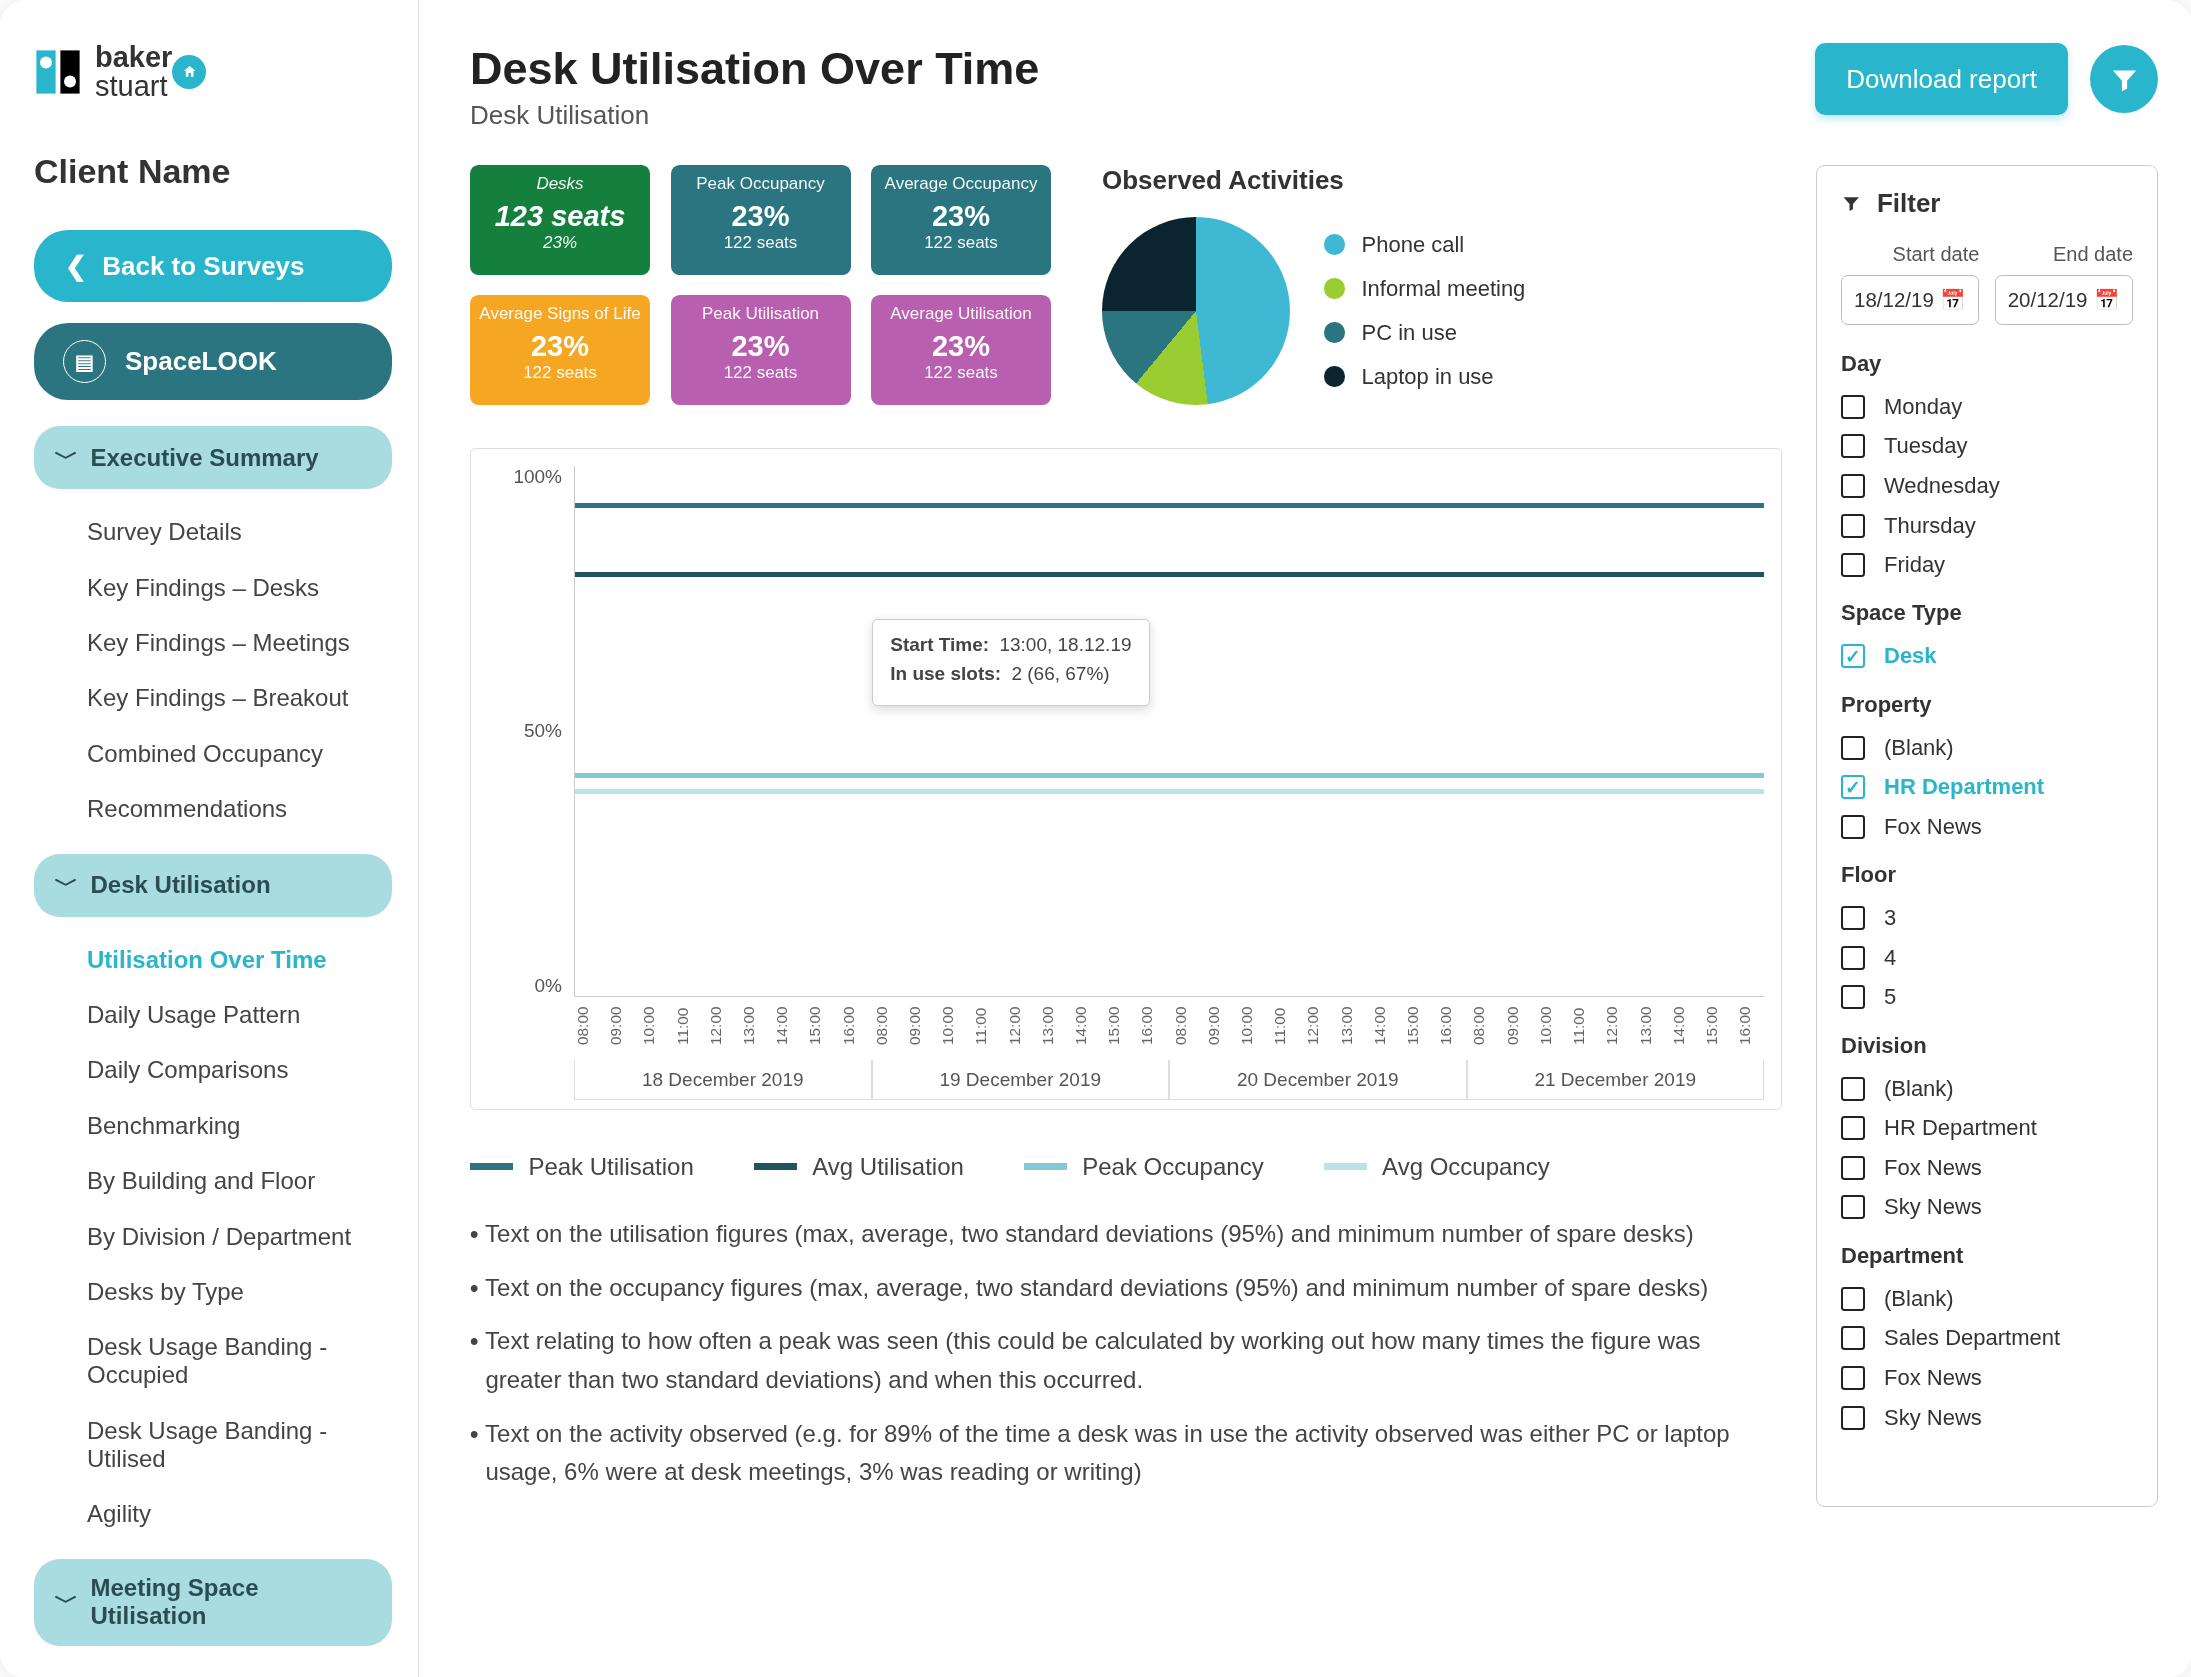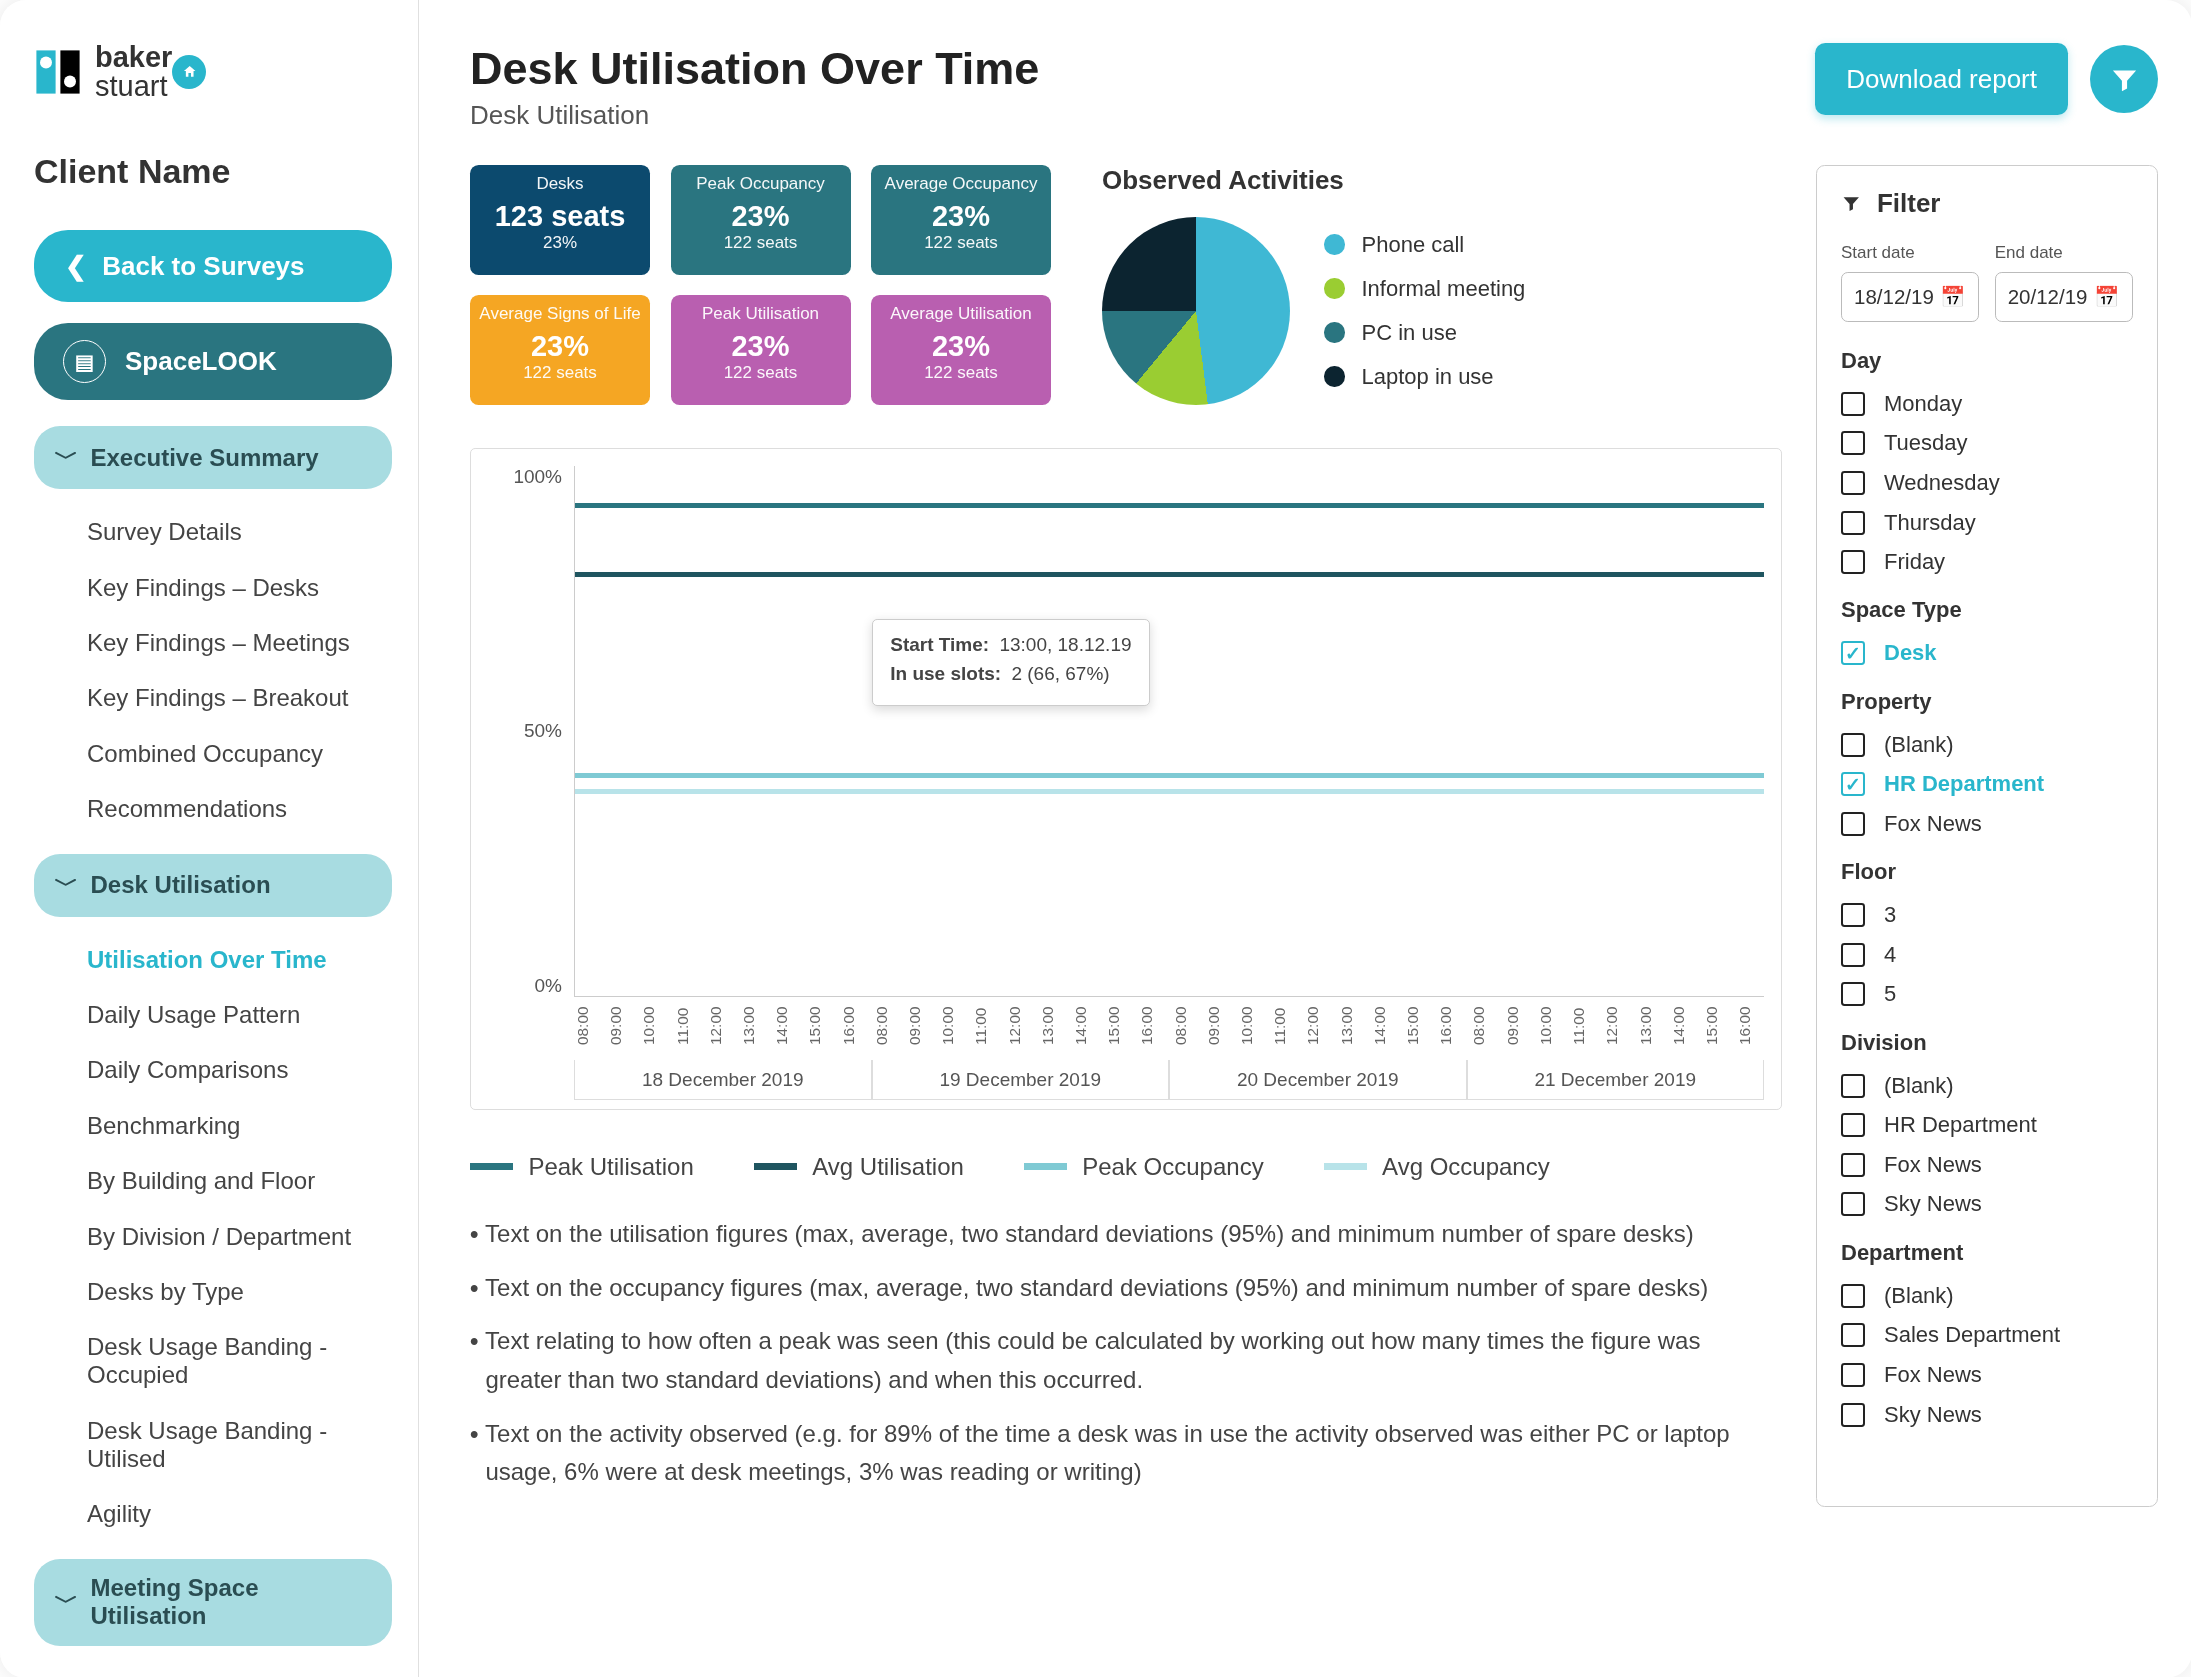--- a/index.html
+++ b/index.html
@@ -70,21 +70,21 @@
 .leg-line { width: 43px; height: 6.8px; }
 
 .bullets { font-size: 24px; color: #444; line-height: 1.6; }
 .bullets p { margin-bottom: 15.4px; text-indent: -15.4px; padding-left: 15.4px; }
 .bullets p::before { content: "• "; font-weight: bold; }
 
 .filter-panel { width: 342px; border: 0.9px solid #ccc; border-radius: 8.6px; padding: 22px 24px; }
 .filter-title { display: flex; align-items: center; gap: 15.4px; font-size: 26px; font-weight: 600; margin-bottom: 24px; }
 .date-row { display: flex; gap: 15.4px; margin-bottom: 26px; }
 .date-col { flex: 1; }
-.date-label { font-size: 17px; color: #555; margin-bottom: 8.6px; }
+.date-label { font-size: 20px; color: #555; margin-bottom: 8.6px; text-align: right; }
 .date-input { display: flex; align-items: center; justify-content: space-between; border: 0.9px solid #bbb; border-radius: 6.8px; padding: 12px 12px; font-size: 20.5px; }
 .filter-section-title { font-size: 22px; font-weight: 600; margin: 15.4px 0 10.3px; }
 .check-item { display: flex; align-items: center; gap: 19px; font-size: 22px; padding: 6.8px 0; cursor: pointer; }
 .chk { width: 24px; height: 24px; border: 2.6px solid #222; border-radius: 3.4px; display: flex; align-items: center; justify-content: center; }
 .chk.checked { border-color: #29b6cc; }
 .chk.checked::after { content: "✓"; color: #29b6cc; font-size: 19px; font-weight: bold; }
 .check-item.checked { color: #29b6cc; font-weight: 600; }
 .chev { display: inline-block; transform: rotate(0deg); }
 </style>
 </head>
@@ -166,21 +166,21 @@
               <path d="M3 5h18l-7 8v6l-4 2v-8z"></path>
             </svg>
         </div>
       </div>
     </div>
 
     <div class="content-row">
       <div class="content-main">
         <div class="kpi-row">
           <div class="kpi-grid" id="kpi-grid">
-              <div class="kpi" style="background: #0c4a6e;">
+              <div class="kpi" style="background: #15803d; font-style: italic;">
                 <div class="kpi-label">Desks</div>
                 <div class="kpi-value">123 seats</div>
                 <div class="kpi-sub">23%</div>
               </div>
               <div class="kpi" style="background: rgb(42, 117, 128);">
                 <div class="kpi-label">Peak Occupancy</div>
                 <div class="kpi-value">23%</div>
                 <div class="kpi-sub">122 seats</div>
               </div>
               <div class="kpi" style="background: rgb(42, 117, 128);">

